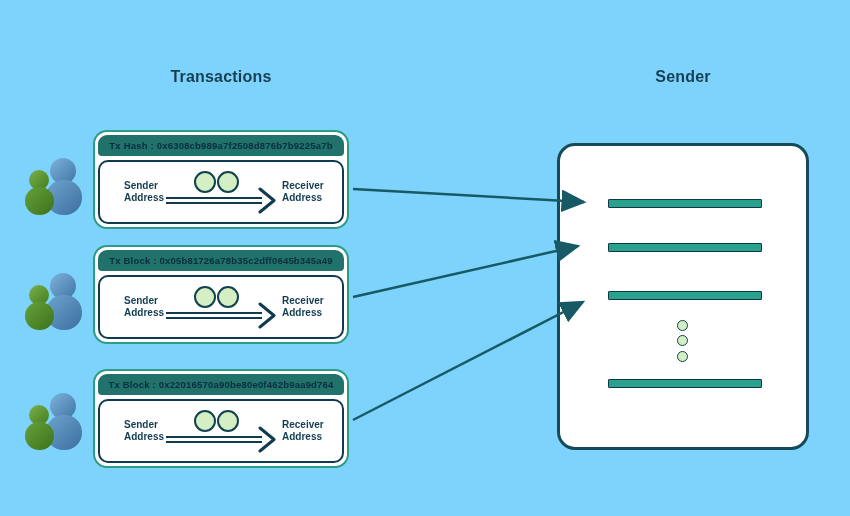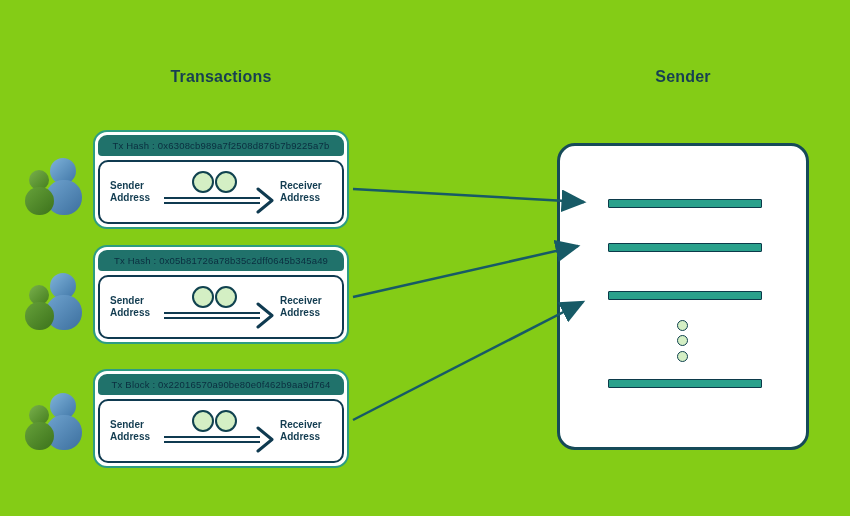--- a/index.html
+++ b/index.html
@@ -1,42 +1,42 @@
 <!DOCTYPE html>
 <html><head>
 <meta charset="utf-8">
 <style>
   html,body{margin:0;padding:0;background:#fff;}
   #canvas{
-    position:relative;width:850px;height:516px;background:#84cc16;overflow:hidden;
+    position:relative;width:850px;height:516px;background:#7dd3fc;overflow:hidden;
     font-family:"Liberation Sans", sans-serif;
   }
   .col-title{
     position:absolute;top:68px;text-align:center;
     font-size:16px;font-weight:700;color:#173f52;letter-spacing:.2px;
   }
   #title-transactions{left:93px;width:256px;}
   #title-block{left:557px;width:252px;}
 
   
   .tx-card{
     position:absolute;left:93px;width:256px;height:99px;
     border:2.5px solid #2d9c82;border-radius:14px;box-sizing:border-box;background:#fff;
   }
   .tx-card .hash-band{
     position:absolute;left:3px;right:3px;top:3px;height:21px;
     background:#20726b;border-radius:9px 9px 4px 4px;
     display:flex;align-items:center;justify-content:center;
-    font-size:9.5px;font-weight:400;color:#0a2d3f;letter-spacing:.2px;white-space:nowrap;
+    font-size:9.5px;font-weight:700;color:#0a2d3f;letter-spacing:.2px;white-space:nowrap;
   }
   .tx-card .inner-box{
     position:absolute;left:3px;right:3px;top:28px;bottom:3px;
     border:2px solid #0f3a50;border-radius:10px;background:#fff;
     display:flex;align-items:center;justify-content:space-between;
-    padding:0 10px;box-sizing:border-box;
+    padding:0 24px;box-sizing:border-box;
   }
   .addr-label{
     width:52px;font-size:10px;font-weight:700;color:#123c50;line-height:1.18;
   }
   .tx-flow{flex:1;display:flex;justify-content:center;align-items:center;}
 
   
   #block-box{
     position:absolute;left:557px;top:143px;width:252px;height:307px;
     border:3px solid #164a58;border-radius:18px;box-sizing:border-box;background:#fff;
@@ -121,21 +121,21 @@
           <line x1="2" y1="28" x2="98" y2="28" stroke="#0f3a50" stroke-width="2"></line>
           <line x1="2" y1="33" x2="98" y2="33" stroke="#0f3a50" stroke-width="2"></line>
           <path d="M96,19 L110,30.5 L96,42" fill="none" stroke="#0f3a50" stroke-width="3" stroke-linecap="round" stroke-linejoin="round"></path>
         </svg>
       </div>
       <div class="addr-label">Receiver Address</div>
     </div>
   </div>
 
   <div class="tx-card" style="top:245px">
-    <div class="hash-band">Tx Hash : 0x05b81726a78b35c2dff0645b345a49</div>
+    <div class="hash-band">Tx Block : 0x05b81726a78b35c2dff0645b345a49</div>
     <div class="inner-box">
       <div class="addr-label">Sender Address</div>
       <div class="tx-flow">
         <svg width="118" height="44" viewBox="0 0 118 44">
           <circle cx="41" cy="12" r="10" fill="#d4efc4" stroke="#10424f" stroke-width="2"></circle>
           <circle cx="64" cy="12" r="10" fill="#d4efc4" stroke="#10424f" stroke-width="2"></circle>
           <line x1="2" y1="28" x2="98" y2="28" stroke="#0f3a50" stroke-width="2"></line>
           <line x1="2" y1="33" x2="98" y2="33" stroke="#0f3a50" stroke-width="2"></line>
           <path d="M96,19 L110,30.5 L96,42" fill="none" stroke="#0f3a50" stroke-width="3" stroke-linecap="round" stroke-linejoin="round"></path>
         </svg>

